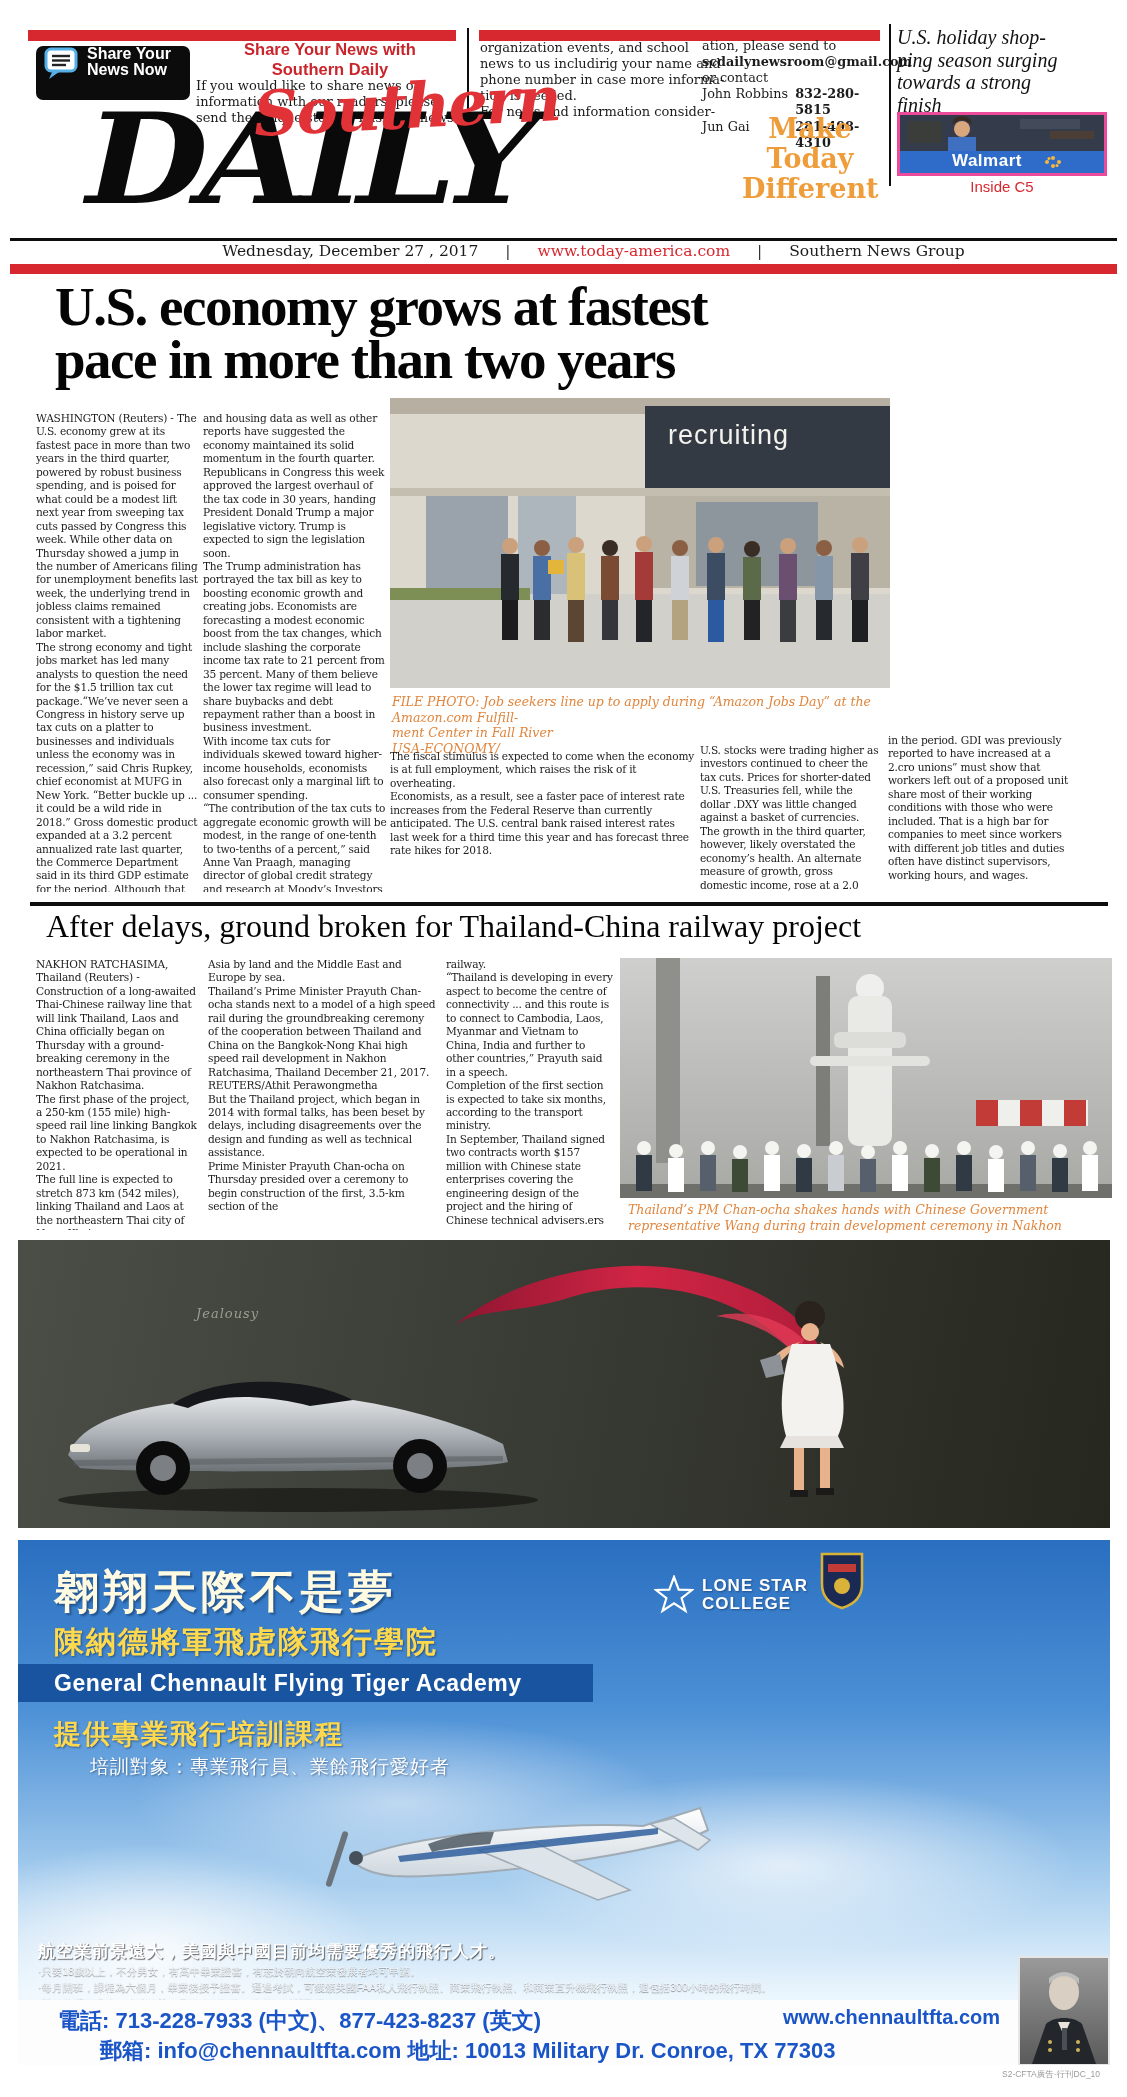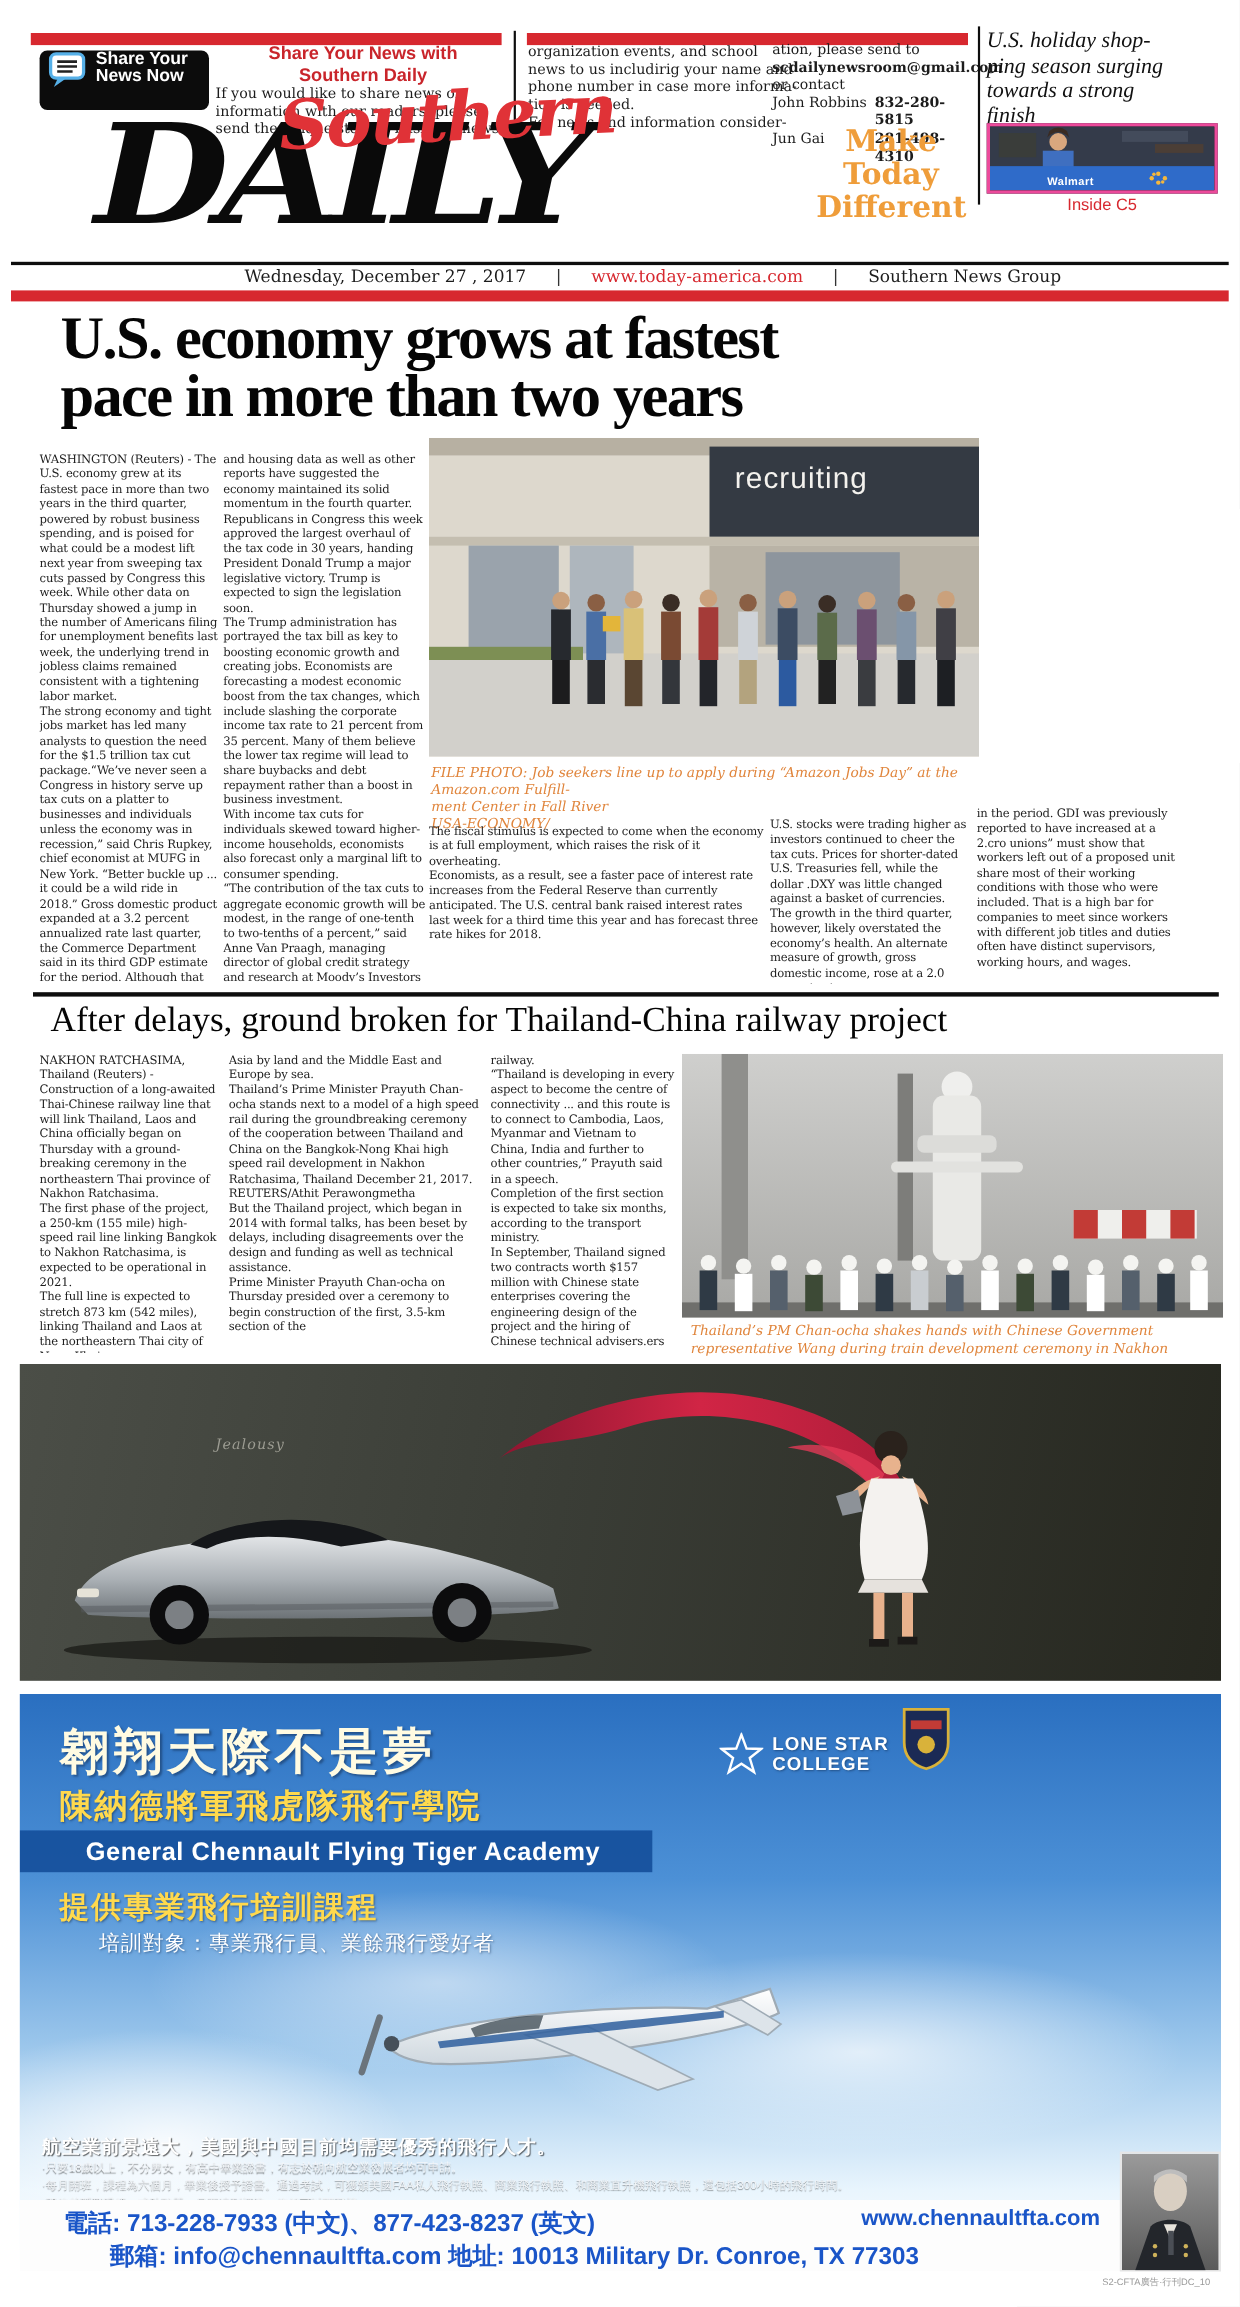--- a/index.html
+++ b/index.html
@@ -22,21 +22,21 @@
   .contact-row{display:flex;}
   .contact-row .nm{width:96px;}
   .contact-row .ph{font-weight:bold;}
   
   .teaser-h{left:897px;top:26px;width:214px;font-style:italic;font-size:20px;line-height:1.13;
             font-family:"Liberation Serif",serif;color:#111;}
   .teaser-photo{left:897px;top:112px;width:204px;height:58px;border:3px solid #ec4a9b;overflow:hidden;background:#232833;}
   .teaser-ref{left:897px;top:178px;width:210px;text-align:center;color:#d7282f;font-weight:normal;font-size:15px;
               font-family:"Liberation Sans",sans-serif;}
   .walmart-txt{position:absolute;left:0;right:0;bottom:2px;text-align:center;color:#fff;font-weight:bold;
-               font-size:10px;font-family:"Liberation Sans",sans-serif;letter-spacing:.5px;}
+               font-size:17px;font-family:"Liberation Sans",sans-serif;letter-spacing:.5px;}
   
   .daily{left:86px;top:96px;font-size:126px;font-weight:bold;font-style:italic;letter-spacing:-8px;
          line-height:1;transform:scaleX(1.12);transform-origin:left top;color:#0a0a0a;}
   .southern{left:252px;top:84px;font-size:62px;font-weight:bold;font-style:italic;color:#e03237;
             letter-spacing:-2px;transform:rotate(-3deg);transform-origin:left top;line-height:1;}
   .tagline{left:742px;top:114px;width:136px;text-align:center;color:#ef9d3a;font-weight:bold;
            font-size:27px;line-height:1.12;}
   
   .dateline{left:0;top:242px;width:100%;text-align:center;font-size:15.5px;padding-left:30px;}
   .dateline .url{color:#d7282f;}
@@ -63,21 +63,21 @@
       radial-gradient(ellipse 420px 130px at 70% 62%, rgba(255,255,255,.7), rgba(255,255,255,0) 70%),
       radial-gradient(ellipse 380px 120px at 35% 50%, rgba(255,255,255,.5), rgba(255,255,255,0) 70%),
       linear-gradient(180deg,#2a6fc0 0%,#4c90d6 32%,#9ec8ec 62%,#e9f5fd 86%,#ffffff 100%);}
   .cjk{font-family:"Liberation Sans",sans-serif;}
   .acad-title{position:absolute;left:36px;top:22px;font-size:45px;font-weight:bold;color:#fffbe2;
               text-shadow:2px 2px 2px rgba(20,50,90,.55);letter-spacing:4px;}
   .acad-sub{position:absolute;left:36px;top:82px;font-size:30px;font-weight:bold;color:#ffd94d;
             text-shadow:1px 1px 2px rgba(20,50,90,.6);letter-spacing:2px;}
   .acad-band{position:absolute;left:0;top:124px;width:575px;height:38px;background:rgba(18,76,152,.88);}
   .acad-band span{position:absolute;left:36px;top:6px;color:#fff;font-weight:bold;font-size:23px;
-                  font-family:"Liberation Sans",sans-serif;letter-spacing:.5px;margin-left:24px;}
+                  font-family:"Liberation Sans",sans-serif;letter-spacing:.5px;}
   .acad-offer{position:absolute;left:36px;top:176px;font-size:27px;font-weight:bold;color:#ffd94d;
               text-shadow:1px 1px 2px rgba(20,50,90,.6);letter-spacing:2px;}
   .acad-aud{position:absolute;left:36px;top:214px;font-size:19px;font-weight:normal;color:#fff;
             text-shadow:1px 1px 2px rgba(20,50,90,.55);letter-spacing:1px;margin-left:36px;}
   .acad-slogan{position:absolute;left:20px;top:400px;font-size:17px;font-weight:bold;color:#fff;
                text-shadow:1px 1px 1px rgba(0,0,0,.6);letter-spacing:1px;}
   .acad-bullets{position:absolute;left:20px;top:424px;width:960px;font-size:10.5px;line-height:1.5;
                 color:#f4f7fa;text-shadow:0 1px 1px rgba(0,0,0,.45);}
   .acad-strip{position:absolute;left:0;top:460px;width:1092px;height:65px;background:#fdfdfd;}
   .acad-phone{position:absolute;left:40px;top:466px;font-size:22px;font-weight:bold;color:#1a55c8;}

